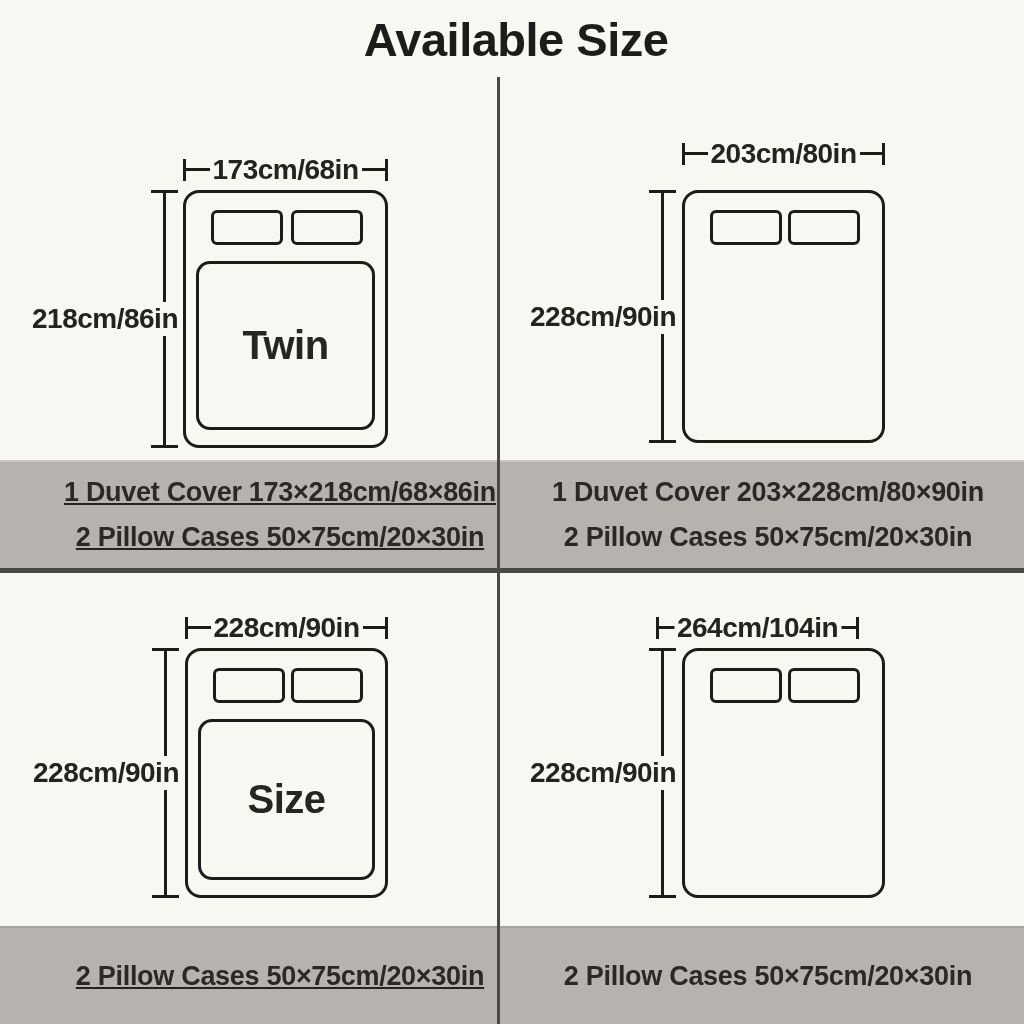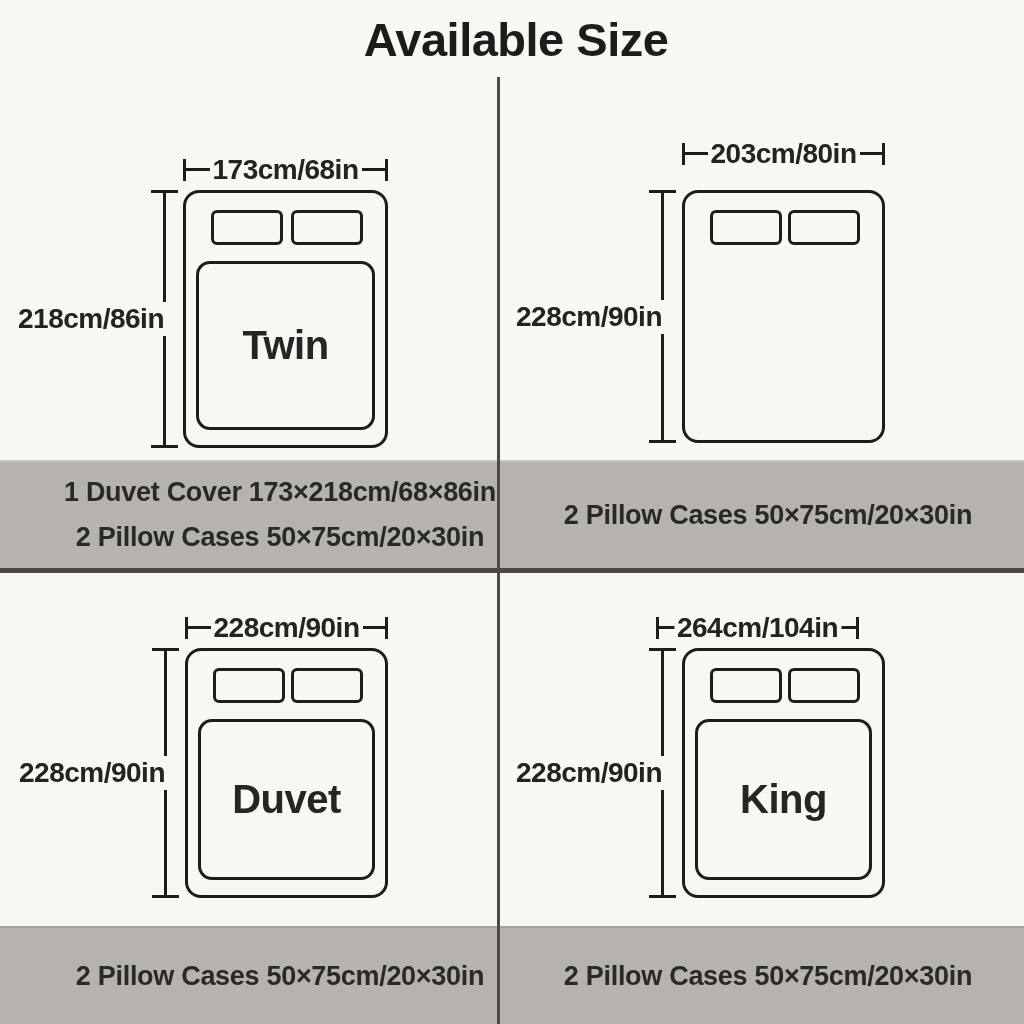--- a/index.html
+++ b/index.html
@@ -47,29 +47,29 @@
     position:absolute;left:50%;top:1.5px;transform:translate(-50%,-50%);
     background:var(--background);padding:0 3px;white-space:nowrap;
     font-size:28px;font-weight:bold;line-height:1.1;color:var(--text);letter-spacing:-0.5px;
   }
   .dim-h{position:absolute;width:3px;background:var(--line);}
   .dim-h .th{position:absolute;height:3px;width:27px;left:-12px;background:var(--line);}
   .dim-h .th.start{top:0;}
   .dim-h .th.end{bottom:0;}
   .side-label{
     position:absolute;width:160px;height:34px;line-height:34px;
-    text-align:left;background:var(--background);
+    text-align:right;background:var(--background);
     font-size:28px;font-weight:bold;color:var(--text);letter-spacing:-0.5px;white-space:nowrap;
   }
   
   .banner{position:absolute;left:0;right:0;background:var(--banner);display:flex;z-index:2;}
   .banner-top{top:460px;height:108px;border-top:2px solid var(--banner_edge_top);}
   .banner-bottom{top:926px;height:98px;border-top:2px solid var(--banner_edge_bottom);}
   .banner-cell{width:50%;display:flex;flex-direction:column;justify-content:space-evenly;align-items:center;}
-  .banner-cell.cell-left{padding-left:48px;}
+  .banner-cell.cell-left{padding-left:48px;text-decoration:underline;}
   .banner-cell p{font-size:27px;font-weight:bold;color:#2a2927;letter-spacing:-0.3px;white-space:nowrap;}
 </style>
 </head>
 <body>
 
 <div class="stage">
 
   <h1 class="page-title">Available Size</h1>
 
   <section>
@@ -108,61 +108,59 @@
       <span class="pillow p-right"></span>
     </div>
   </section>
 
   <div class="banner banner-top">
     <div class="banner-cell cell-left">
       <p>1 Duvet Cover 173×218cm/68×86in</p>
       <p>2 Pillow Cases 50×75cm/20×30in</p>
     </div>
     <div class="banner-cell">
+      <p>1 Duvet Cover 203×228cm/80×90in</p>
       <p>2 Pillow Cases 50×75cm/20×30in</p>
     </div>
   </div>
 
   <section>
     <div class="dim-w" style="left:185px;top:626px;width:203px">
       <span class="tv start"></span>
       <span class="tv end"></span>
       <span class="dim-label">228cm/90in</span>
     </div>
     <div class="dim-h" style="left:164px;top:648px;height:250px">
       <span class="th start"></span>
       <span class="th end"></span>
     </div>
     <div class="side-label" style="left:19px;top:756px">228cm/90in</div>
     <div class="bed" style="left:185px;top:648px;width:203px;height:250px">
       <span class="pillow p-left"></span>
       <span class="pillow p-right"></span>
       <div class="mattress">
-        <span class="size-name">Duvet</span>
+        <span class="size-name">Size</span>
       </div>
     </div>
   </section>
 
   <section>
     <div class="dim-w" style="left:656px;top:626px;width:203px">
       <span class="tv start"></span>
       <span class="tv end"></span>
       <span class="dim-label">264cm/104in</span>
     </div>
     <div class="dim-h" style="left:661px;top:648px;height:250px">
       <span class="th start"></span>
       <span class="th end"></span>
     </div>
     <div class="side-label" style="left:516px;top:756px">228cm/90in</div>
     <div class="bed" style="left:682px;top:648px;width:203px;height:250px">
       <span class="pillow p-left"></span>
       <span class="pillow p-right"></span>
-      <div class="mattress">
-        <span class="size-name">King</span>
-      </div>
     </div>
   </section>
 
   <div class="banner banner-bottom">
     <div class="banner-cell cell-left">
       <p>2 Pillow Cases 50×75cm/20×30in</p>
     </div>
     <div class="banner-cell">
       <p>2 Pillow Cases 50×75cm/20×30in</p>
     </div>

